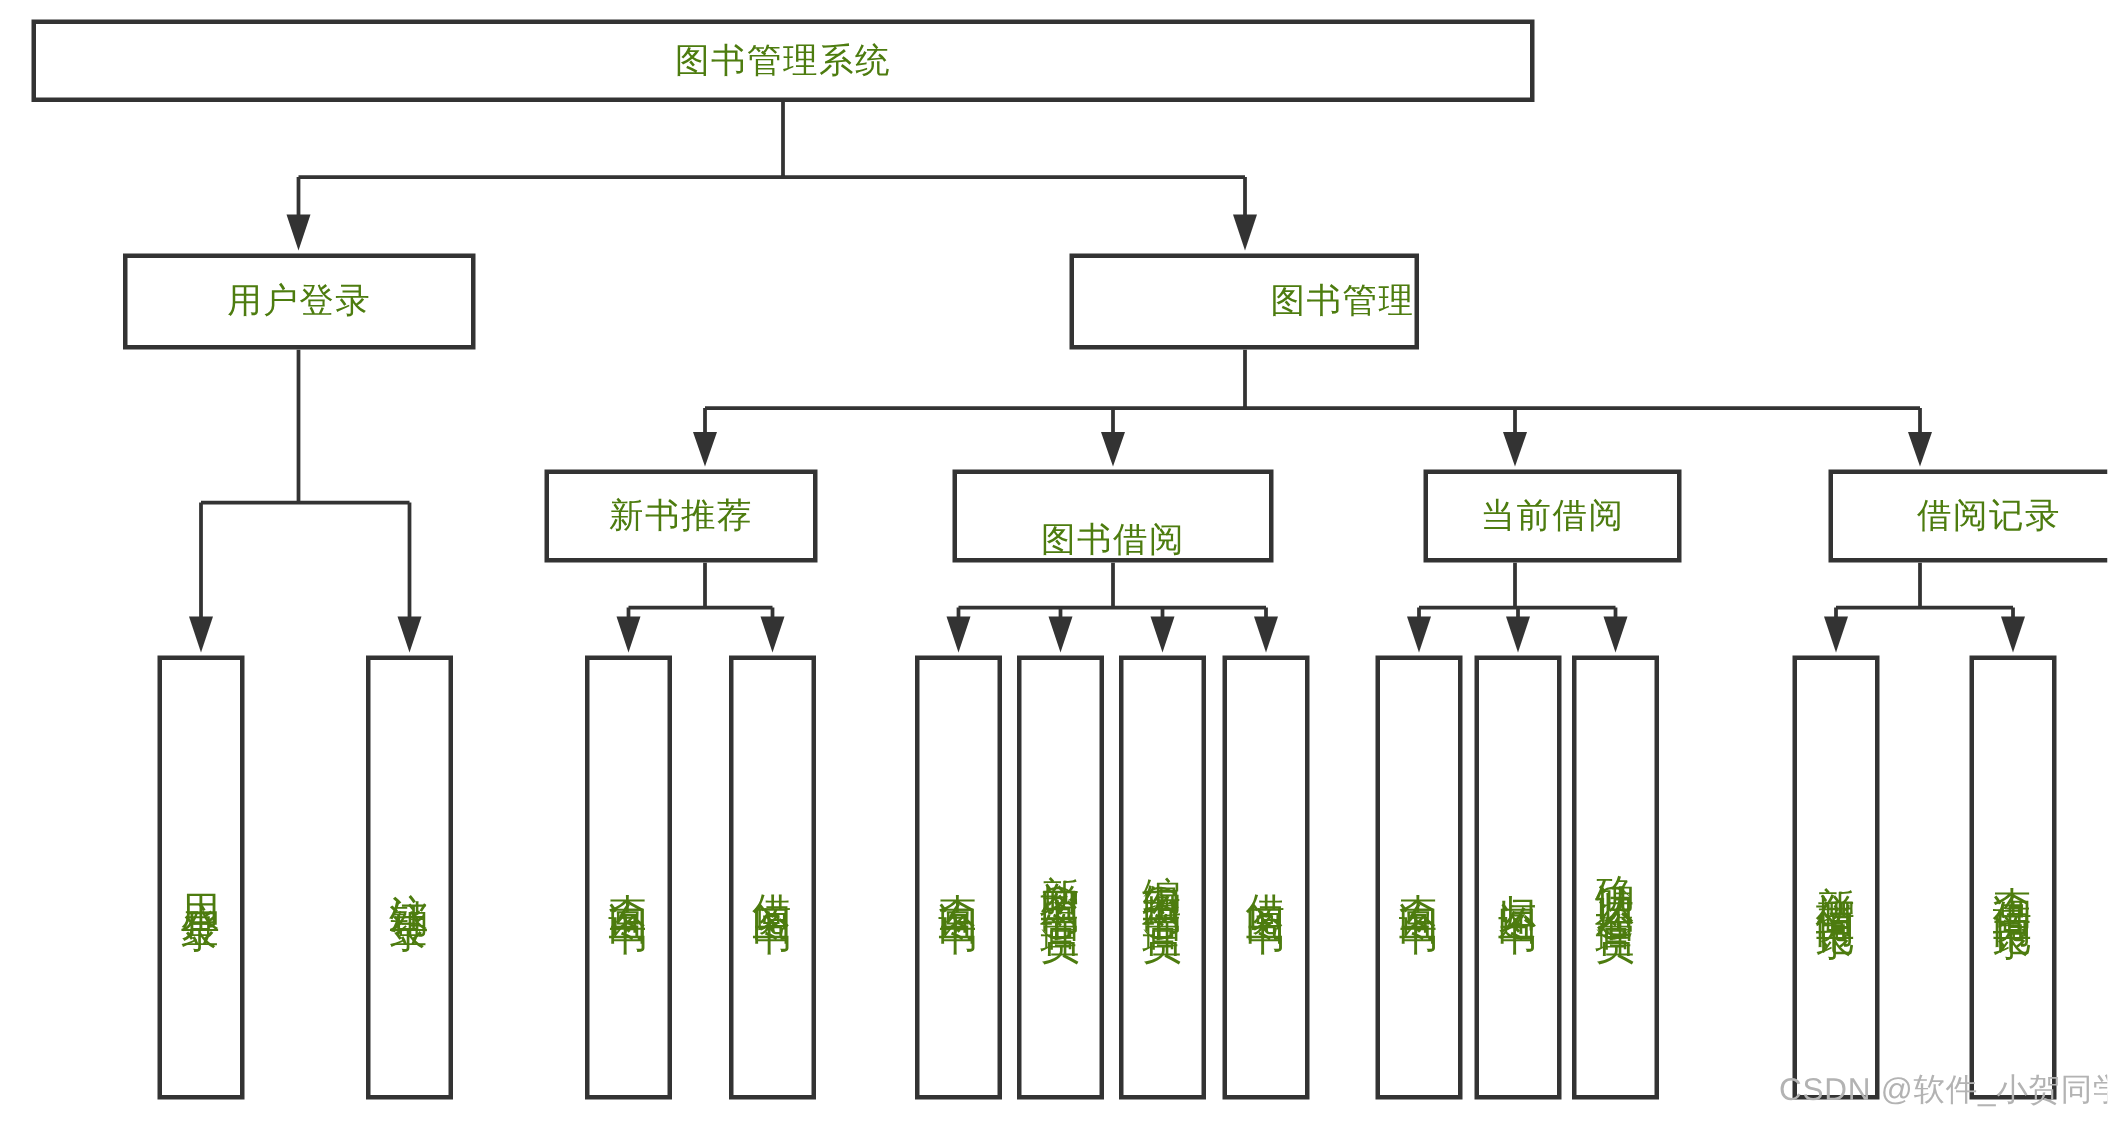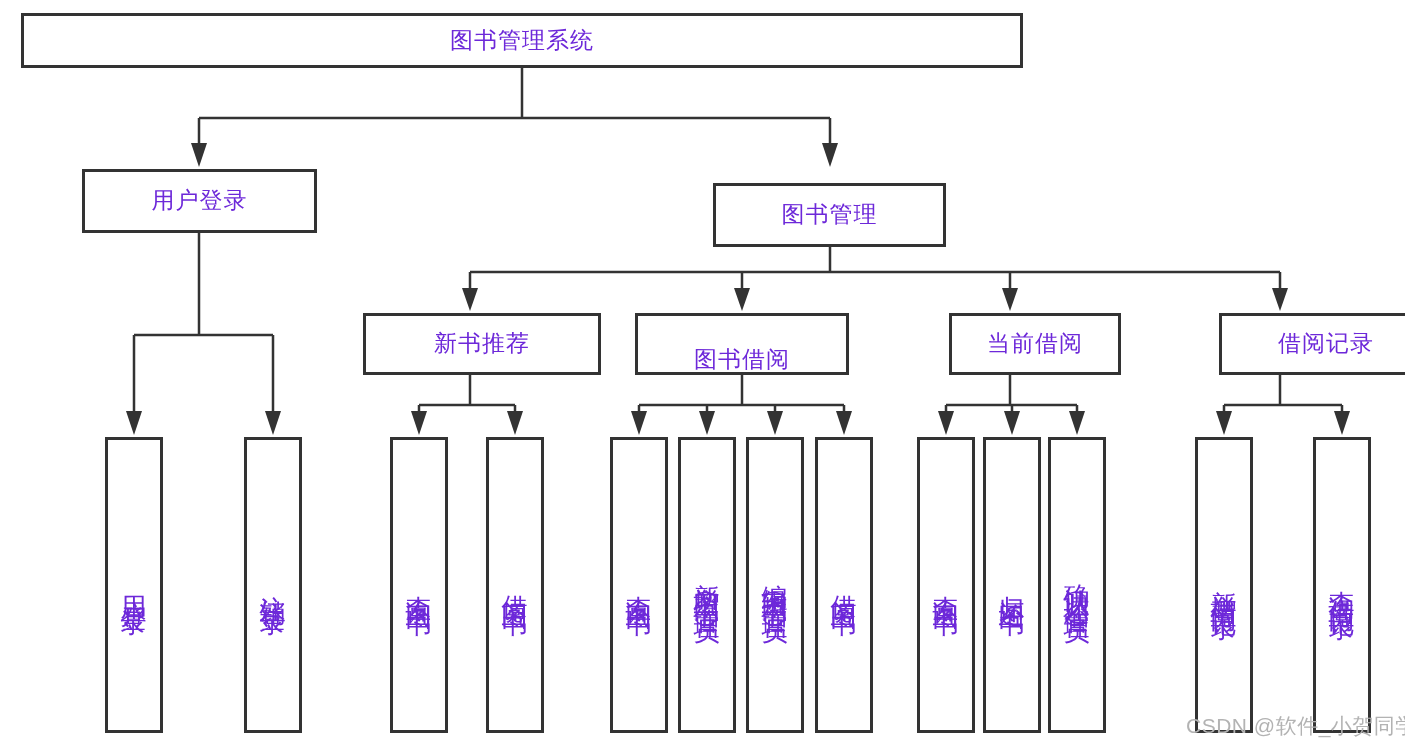--- a/index.html
+++ b/index.html
@@ -22,21 +22,21 @@
     height: 747px;
   }
   .box {
     position: absolute;
     box-sizing: border-box;
     border: 3px solid #333333;
     background: #ffffff;
     display: flex;
     align-items: center;
     justify-content: center;
-    color: #6d28d9;
+    color: #4d7c0f;
     font-size: 23px;
     letter-spacing: 1px;
     text-align: center;
     line-height: 1.1;
   }
   .box.vbox {
     writing-mode: vertical-rl;
     text-orientation: mixed;
     font-size: 26px;
     letter-spacing: 5px;
@@ -105,25 +105,25 @@
     </g>
   </svg>
 
   <div class="box" style="left:21px; top:13px; width:1002px; height:55px;">
     <span>图书管理系统</span>
   </div>
 
   <div class="box" style="left:82px; top:169px; width:235px; height:64px;">
     <span>用户登录</span>
   </div>
-  <div class="box" style="left:713px; top:183px; width:233px; height:64px;">
+  <div class="box" style="left:713px; top:169px; width:233px; height:64px;justify-content:flex-end;">
     <span>图书管理</span>
   </div>
 
-  <div class="box" style="left:363px; top:313px; width:238px; height:62px;">
+  <div class="box" style="left:363px; top:313px; width:182px; height:62px;">
     <span>新书推荐</span>
   </div>
   <div class="box" style="left:635px; top:313px; width:214px; height:62px;align-items:flex-end;">
     <span>图书借阅</span>
   </div>
   <div class="box" style="left:949px; top:313px; width:172px; height:62px;">
     <span>当前借阅</span>
   </div>
   <div class="box" style="left:1173px; top:313px; width:214px; height:62px;margin-left:46px;">
     <span>借阅记录</span>

